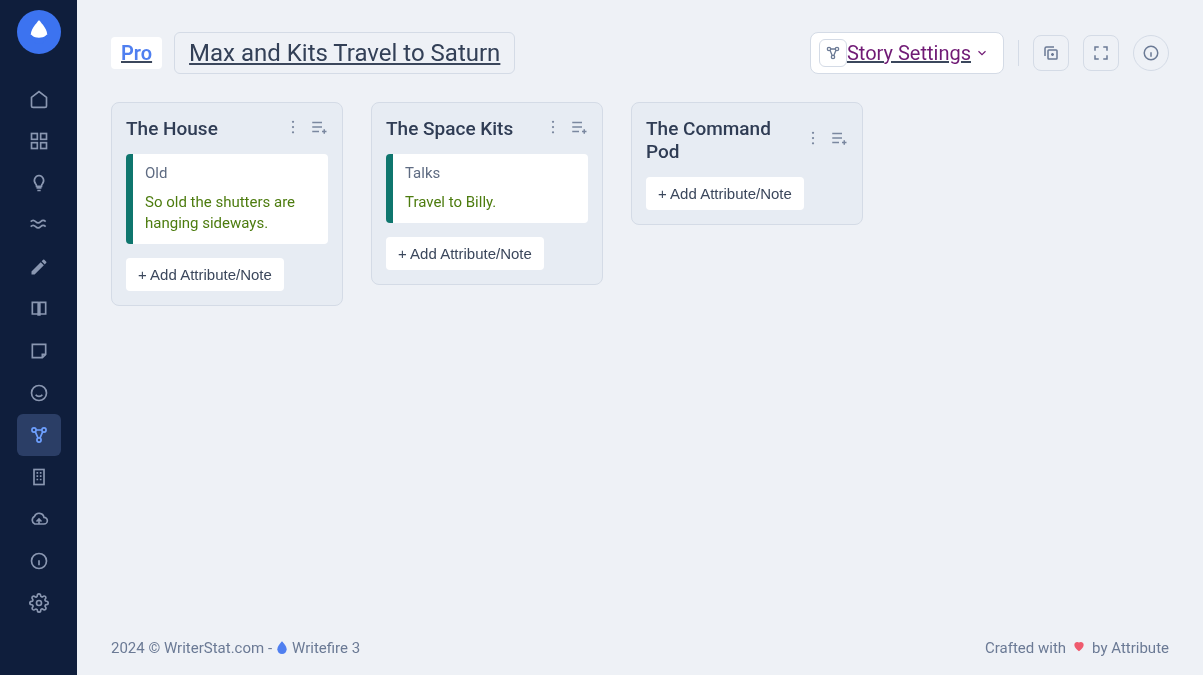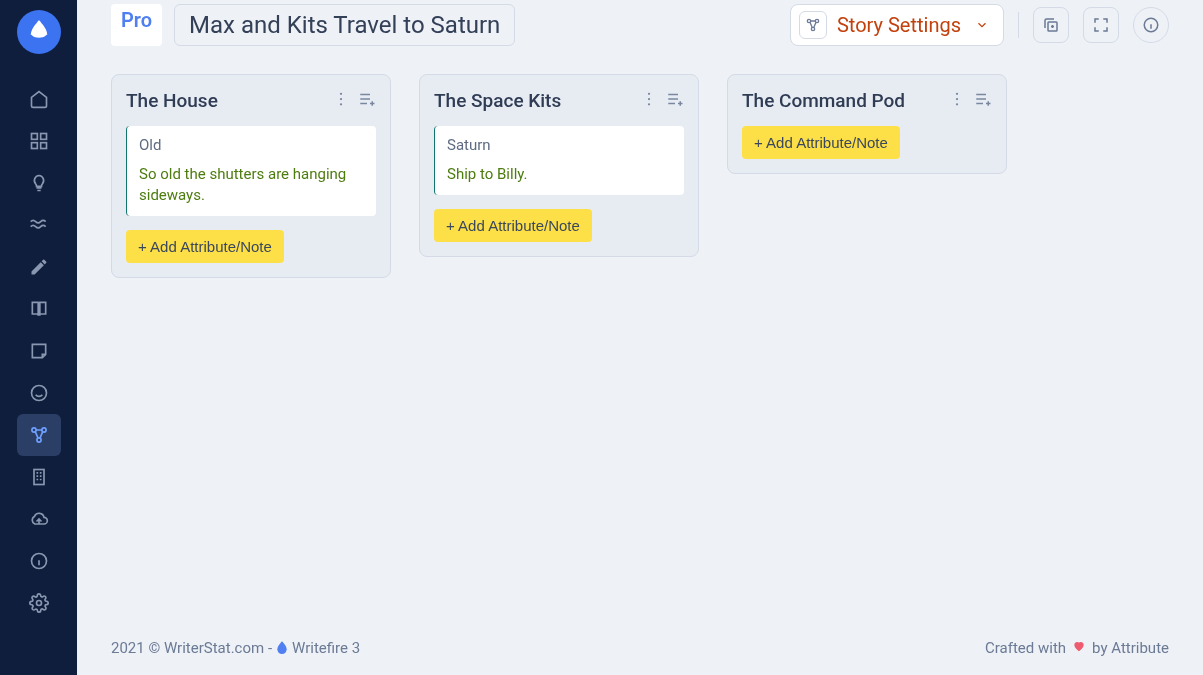--- a/index.html
+++ b/index.html
@@ -37,22 +37,24 @@
 
   
   .main {
     flex: 1;
     display: flex;
     flex-direction: column;
     min-width: 0;
   }
   .header {
     display: flex;
-    padding: 4px 34px 0 34px;
+    align-items: center;
+    padding: 32px 34px 0 34px;
     gap: 12px;
+    text-decoration: underline;
   }
   .pro-badge {
     background: #fff;
     color: #4f7ff0;
     font-weight: 600;
     font-size: 20px;
     padding: 4px 10px;
     border-radius: 4px;
   }
   .title-box {
@@ -65,27 +67,26 @@
   }
   .header-right {
     margin-left: auto;
     display: flex;
     align-items: center;
     gap: 14px;
   }
   .settings-btn {
     display: flex;
     align-items: center;
-    gap: 10px;
     background: #fff;
     border: 1px solid #d4dbe6;
     border-radius: 8px;
     padding: 6px 14px 6px 8px;
     font-size: 20px;
-    color: #c2410c;
+    color: #701a75;
     cursor: pointer;
   }
   .settings-btn .icon-box {
     width: 28px; height: 28px;
     border: 1px solid #d4dbe6;
     border-radius: 6px;
     display: flex; align-items: center; justify-content: center;
     color: #6b7a95;
   }
   .divider-v {
@@ -103,21 +104,21 @@
   .icon-btn svg { width: 18px; height: 18px; }
 
   
   .cards {
     display: flex;
     gap: 28px;
     padding: 28px 34px;
     align-items: flex-start;
   }
   .card {
-    width: 280px;
+    width: 232px;
     border: 1px solid #d4dbe6;
     border-radius: 8px;
     background: #e7ecf3;
     padding: 14px;
   }
   .card-header {
     display: flex;
     align-items: center;
     margin-bottom: 14px;
   }
@@ -128,29 +129,29 @@
     flex: 1;
   }
   .card-actions {
     display: flex;
     gap: 8px;
     color: #7a879f;
   }
   .card-actions svg { width: 18px; height: 18px; cursor: pointer; }
   .note {
     background: #fff;
-    border-left: 1px solid #0f766e;
+    border-left: 7px solid #0f766e;
     border-radius: 4px;
     padding: 10px 12px;
     margin-bottom: 14px;
   }
   .note-title { color: #5e6b82; font-size: 15px; margin-bottom: 10px; }
   .note-body { color: #4d7c0f; font-size: 15px; line-height: 1.4; }
   .add-btn {
-    background: #fde047;
+    background: #ffffff;
     border: none;
     border-radius: 4px;
     padding: 8px 12px;
     font-size: 15px;
     color: #3b475c;
     cursor: pointer;
   }
 
   
   .footer {
@@ -336,22 +337,22 @@
                 <circle cx="12" cy="5" r="1.5"></circle>
                 <circle cx="12" cy="12" r="1.5"></circle>
                 <circle cx="12" cy="19" r="1.5"></circle>
               </svg></span>
           <span><svg viewBox="0 0 24 24" fill="none" stroke="currentColor" stroke-width="2">
                 <path d="M3 6h13M3 12h13M3 18h9M19 15v6M16 18h6"></path>
               </svg></span>
         </div>
       </div>
       <div class="note">
-        <div class="note-title">Saturn</div>
-        <div class="note-body">Ship to Billy.</div>
+        <div class="note-title">Talks</div>
+        <div class="note-body">Travel to Billy.</div>
       </div>
       <button class="add-btn">+ Add Attribute/Note</button>
     </div>
 
     <div class="card">
       <div class="card-header">
         <div class="card-title">The Command Pod</div>
         <div class="card-actions">
           <span><svg viewBox="0 0 24 24" fill="currentColor">
                 <circle cx="12" cy="5" r="1.5"></circle>
@@ -362,21 +363,21 @@
                 <path d="M3 6h13M3 12h13M3 18h9M19 15v6M16 18h6"></path>
               </svg></span>
         </div>
       </div>
       <button class="add-btn">+ Add Attribute/Note</button>
     </div>
 
   </div>
 
   <div class="footer">
-    <span>2021 ©  WriterStat.com - </span>
+    <span>2024 ©  WriterStat.com - </span>
     <span class="brand-icon">
       <svg viewBox="0 0 24 24" width="16" height="16" fill="currentColor">
           <path d="M12 2C12 2 5 9 5 14a7 7 0 0 0 14 0c0-5-7-12-7-12z"></path>
         </svg>
     </span>
     <span> Writefire 3</span>
     <div class="footer-right">
       <span>Crafted with </span>
       <span class="heart">
         <svg viewBox="0 0 24 24" width="14" height="14" fill="currentColor">

